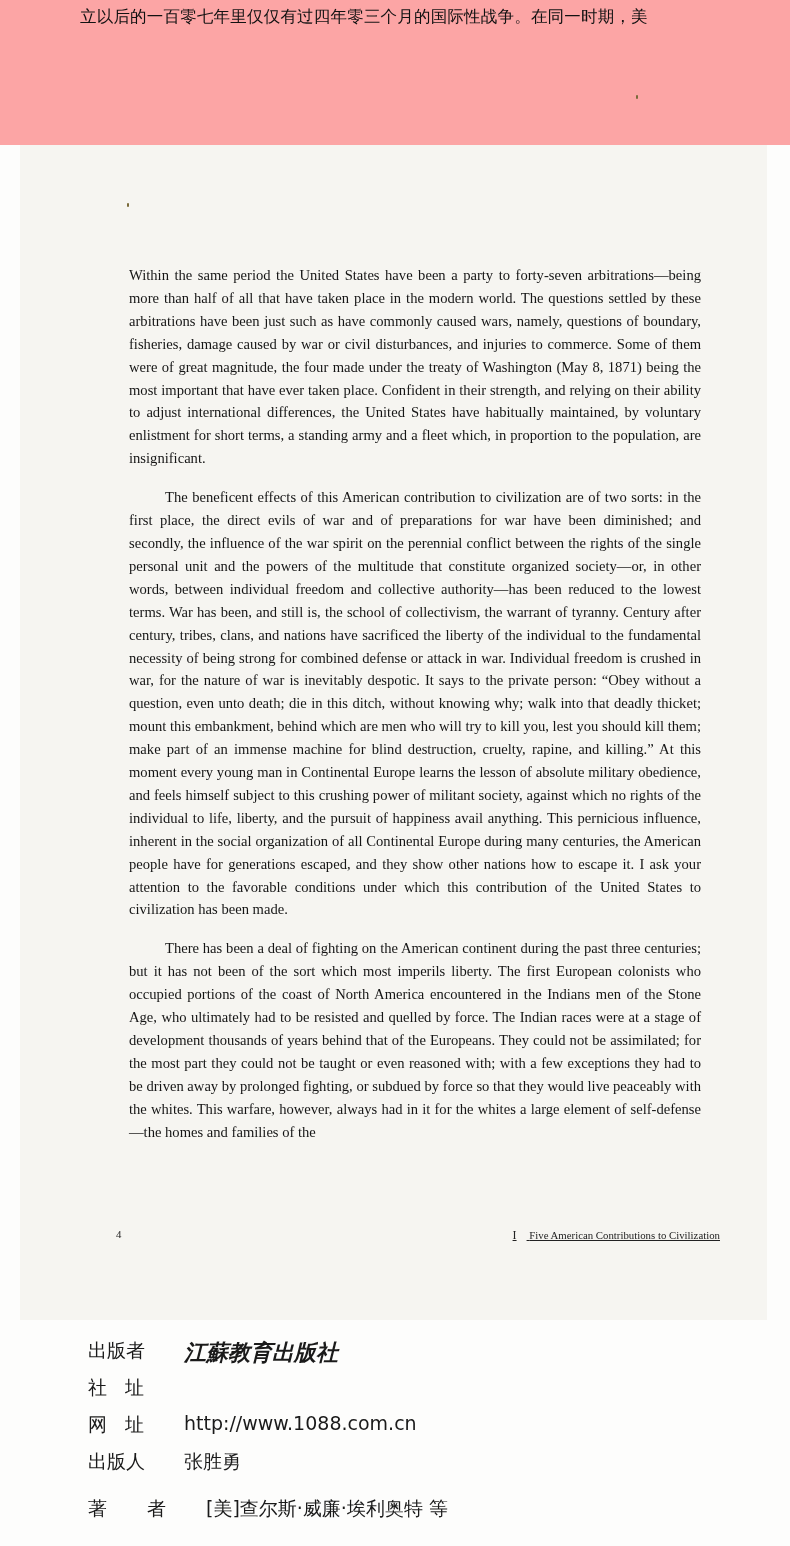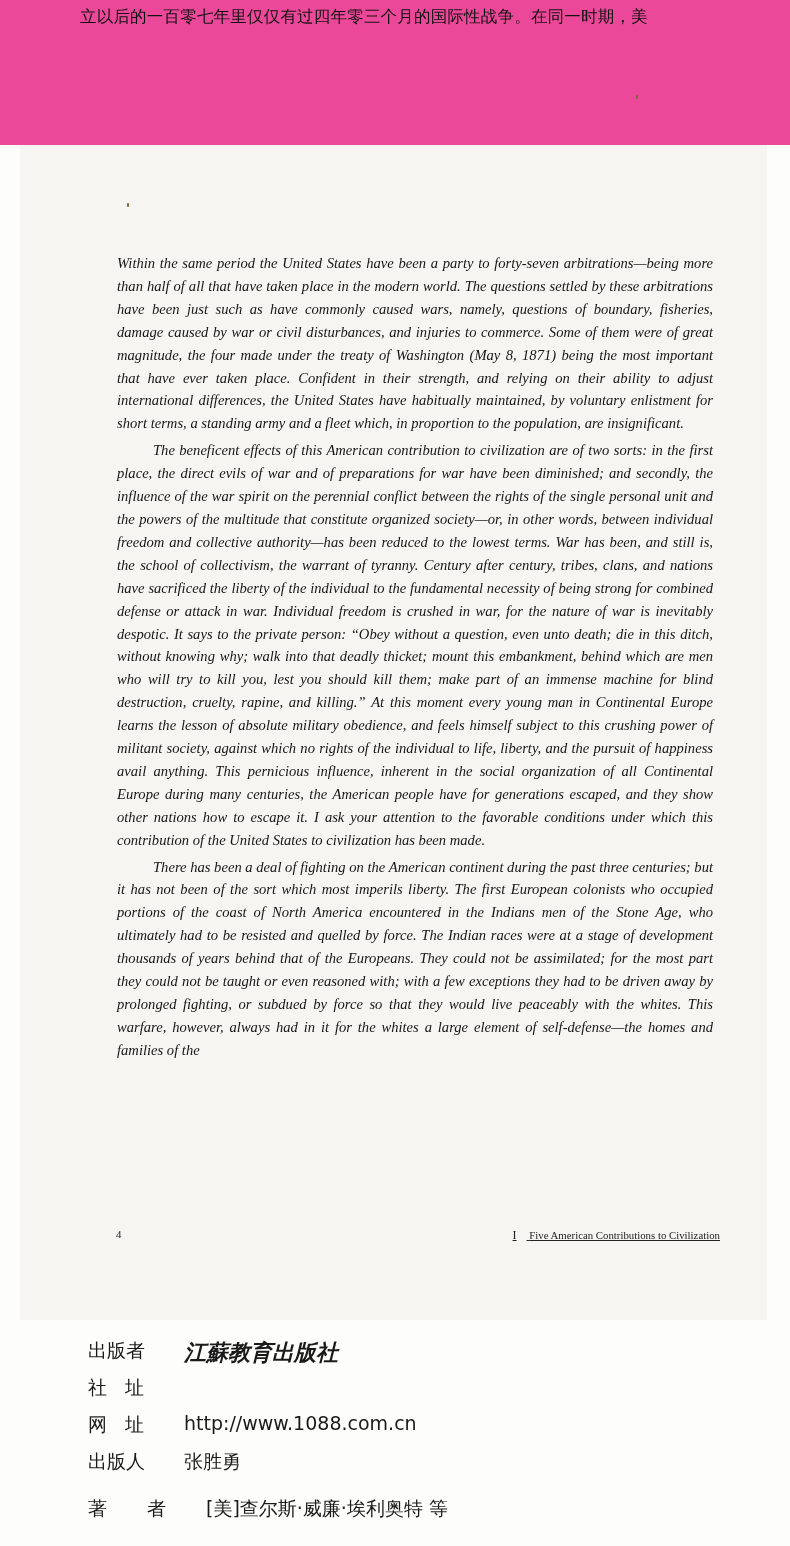--- a/index.html
+++ b/index.html
@@ -3,21 +3,21 @@
   <meta charset="utf-8">
   <style>
     html, body { margin: 0; padding: 0; }
     body {
       width: 790px; height: 1546px; overflow: hidden; position: relative;
       background: #fdfdfc;
       color: #1a1a1a;
     }
     .top-page {
       position: absolute; left: 0; top: 0; width: 790px; height: 145px;
-      background: #ec4899;
+      background: #fca5a5;
     }
     .cn-line {
       position: absolute; left: 80px; top: 6px;
       font-family: "DejaVu Sans", sans-serif;
       font-size: 16.5px; letter-spacing: 0.2px; color: #111;
       white-space: nowrap;
     }
     .cn-header {
       position: absolute; left: 80px; top: 68px; width: 600px;
       font-family: "DejaVu Sans", sans-serif; font-size: 10.5px; color: #222;
@@ -32,21 +32,21 @@
     .en-page {
       position: absolute; left: 20px; top: 145px; width: 747px; height: 1175px;
       background: #f6f5f1;
     }
     .en-body {
       position: absolute; left: 93px; top: 103px; width: 604px;
       font-family: "Liberation Serif", serif;
       font-size: 14.6px; line-height: 22.9px; color: #151515;
       text-align: justify;
     }
-    .en-body p { margin: 4px; font-style: italic; }
+    .en-body p { margin: 16px; }
     .en-body p.indent { text-indent: 36px; }
     .en-footer {
       position: absolute; left: 96px; top: 1083px; width: 604px;
       font-family: "Liberation Serif", serif; font-size: 10.8px; color: #222;
     }
     .en-footer .num { position: absolute; left: 0; top: 0; }
     .en-footer .title { position: absolute; right: 0; top: 0; white-space: nowrap; text-decoration: underline; }
     .en-footer .title .roman { margin-right: 10px; font-size: 12px; }
 
     .colophon {

